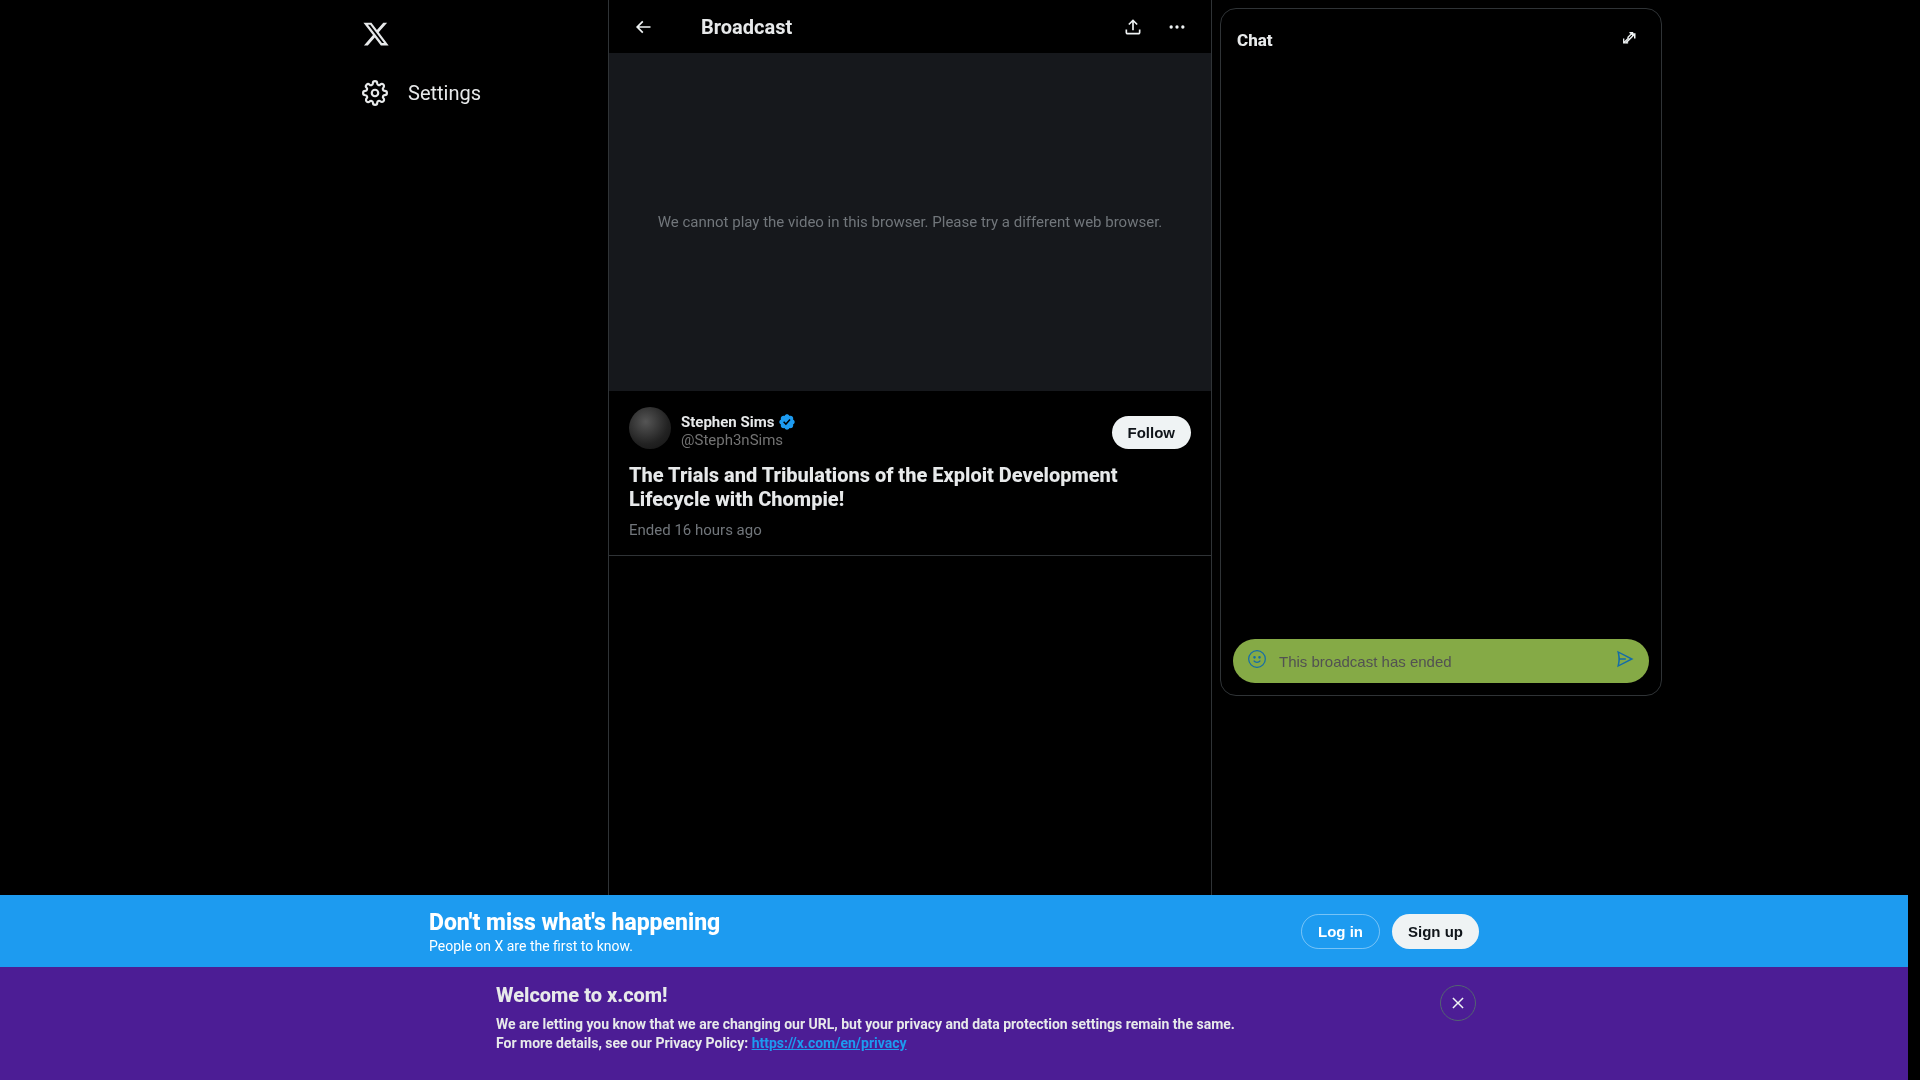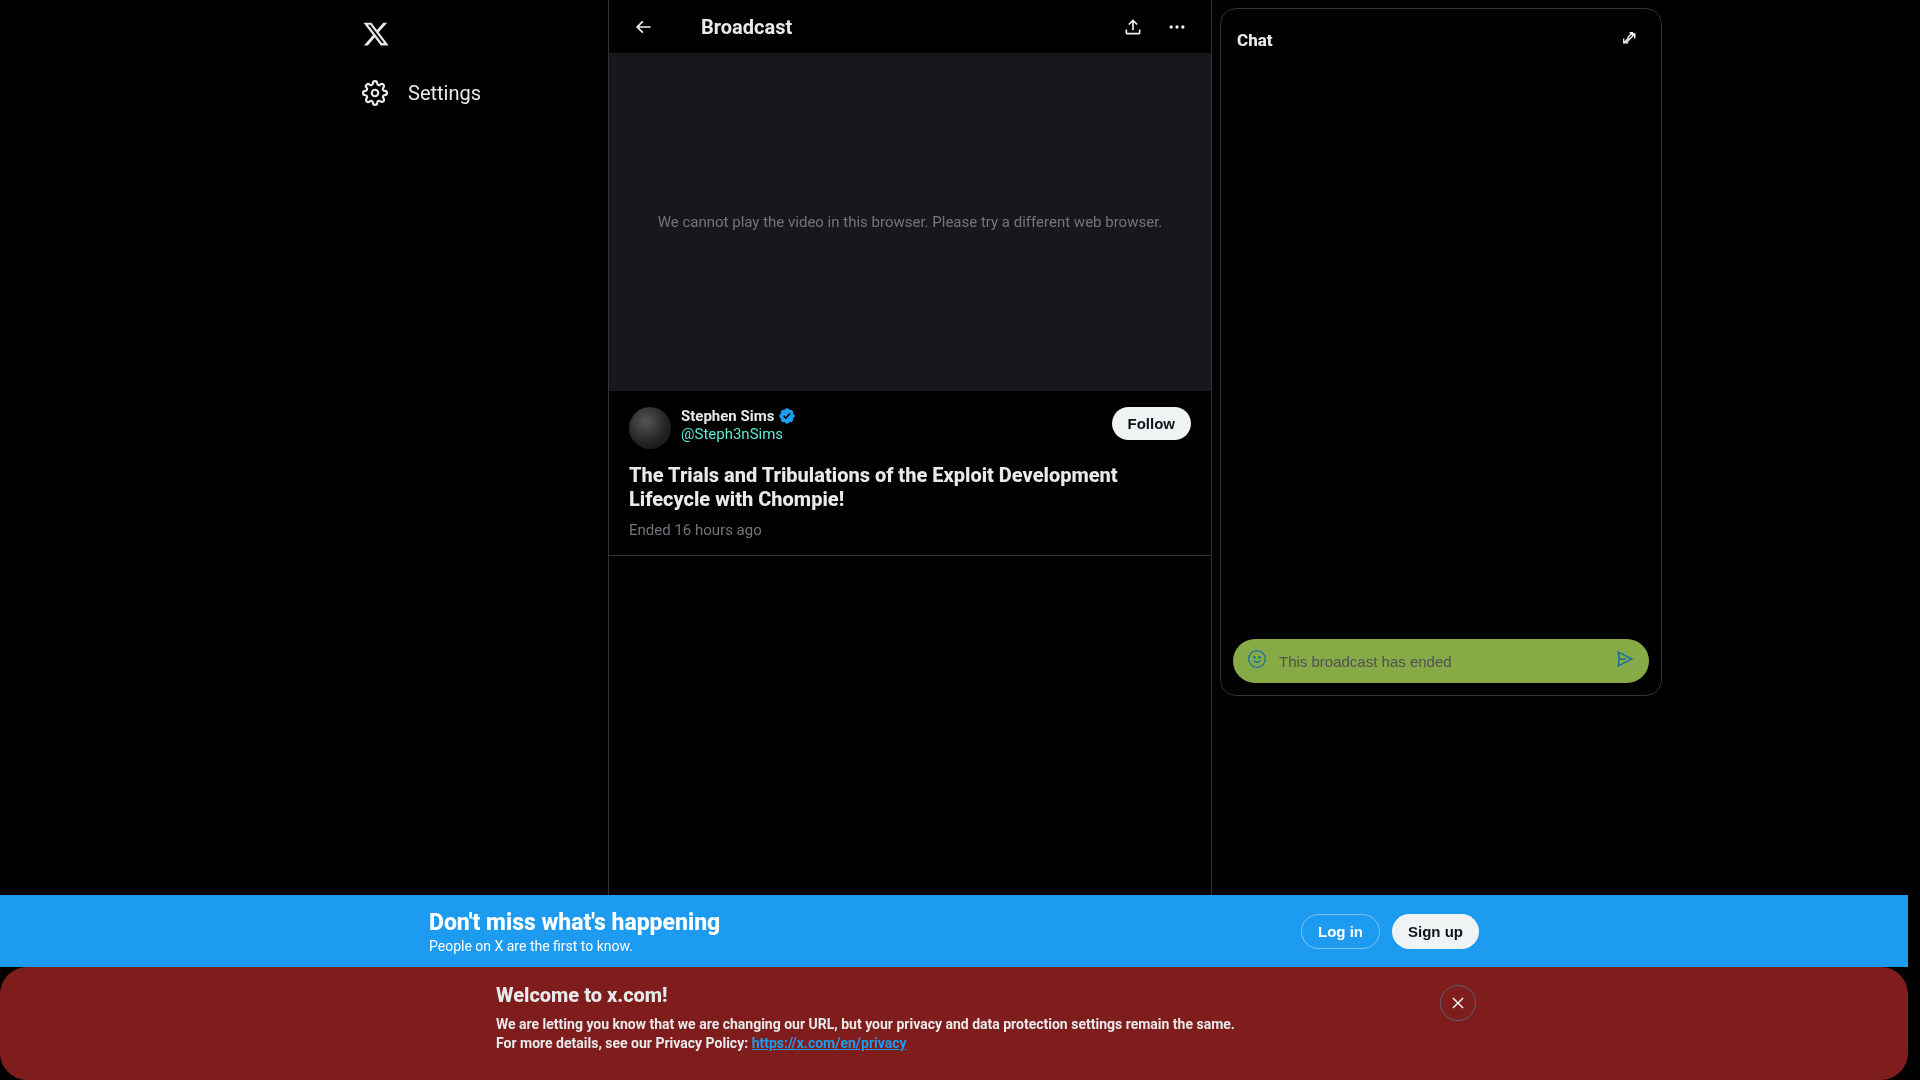--- a/index.html
+++ b/index.html
@@ -78,33 +78,33 @@
   font-size: 15px;
   color: #71767b;
   text-align: center;
   padding: 0 20px;
 }
 .broadcast-meta {
   padding: 16px 20px;
   border-bottom: 1px solid #2f3336;
 }
 .user-row {
-  display: flex; align-items: flex-start;
+  display: flex; align-items: flex-end;
 }
 .avatar {
   width: 42px; height: 42px;
   border-radius: 50%;
   background: radial-gradient(circle at 40% 35%, #555 0%, #222 60%, #111 100%);
   flex-shrink: 0;
 }
 .names { margin-left: 10px; }
 .display-name-row { display: flex; align-items: center; gap: 4px; }
 .display-name { font-size: 15px; font-weight: 700; color: #e7e9ea; }
 .verified-badge { width: 18px; height: 18px; fill: #1d9bf0; }
-.handle { font-size: 15px; color: #5eead4; }
+.handle { font-size: 15px; color: #737373; }
 .follow-btn {
   margin-left: auto;
   background: #eff3f4;
   color: #0f1419;
   font-weight: 700;
   font-size: 15px;
   padding: 8px 16px;
   border-radius: 9999px;
   cursor: pointer;
   border: none;
@@ -205,24 +205,23 @@
   padding: 8px 16px;
   border-radius: 9999px;
   cursor: pointer;
 }
 
 .notice {
   position: absolute;
   left: 0; right: 12px;
   bottom: 0;
   height: 113px;
-  background: #7f1d1d;
+  background: #4c1d95;
   display: flex;
   padding: 16px;
-  border-radius: 27px;
 }
 .notice-inner {
   width: 100%;
   max-width: 980px;
   margin-left: 480px;
   position: relative;
 }
 .notice h3 { font-size: 20px; font-weight: 800; color: #e7e9ea; }
 .notice p { font-size: 14px; color: #e7e9ea; margin-top: 8px; line-height: 19px; font-weight: bold; }
 .notice a { color: #1d9bf0; text-decoration: underline; }

